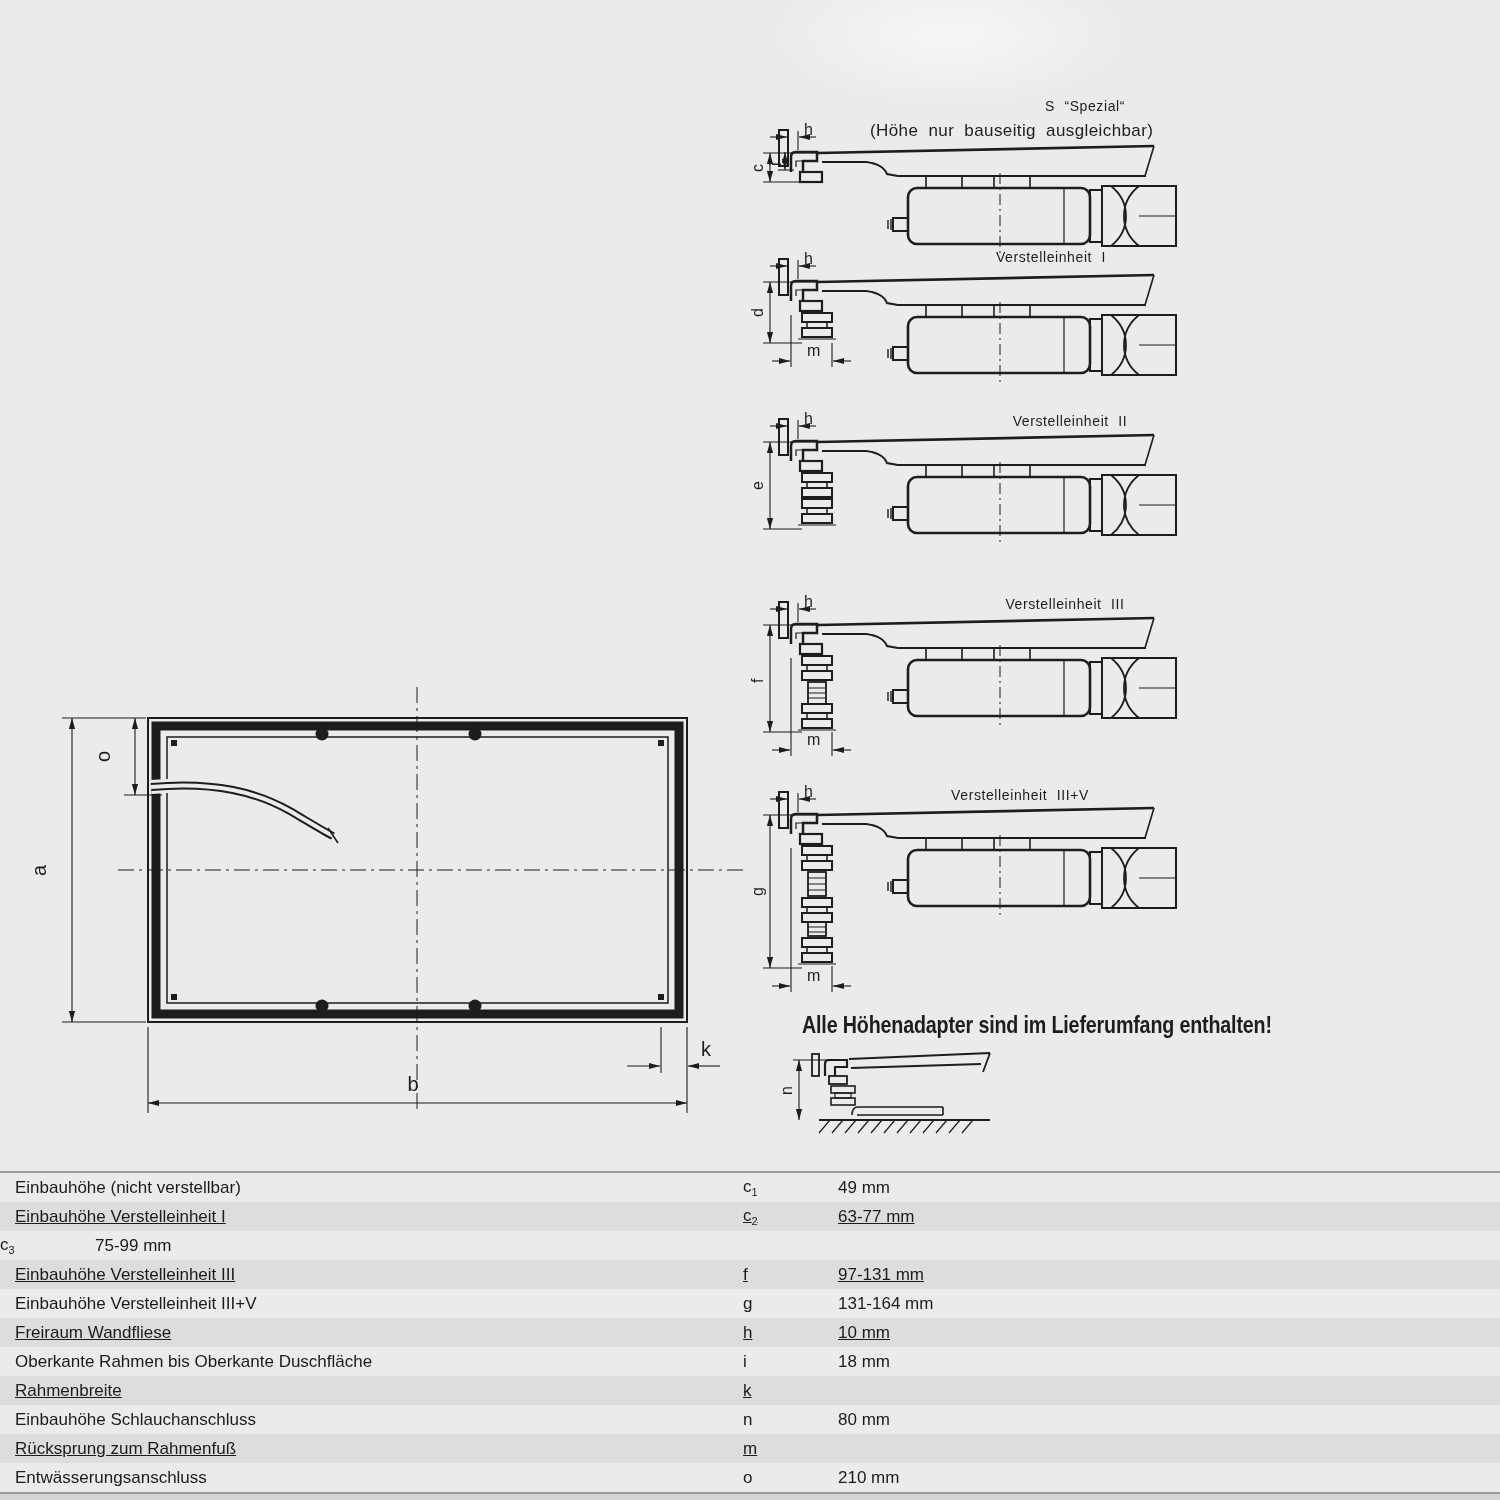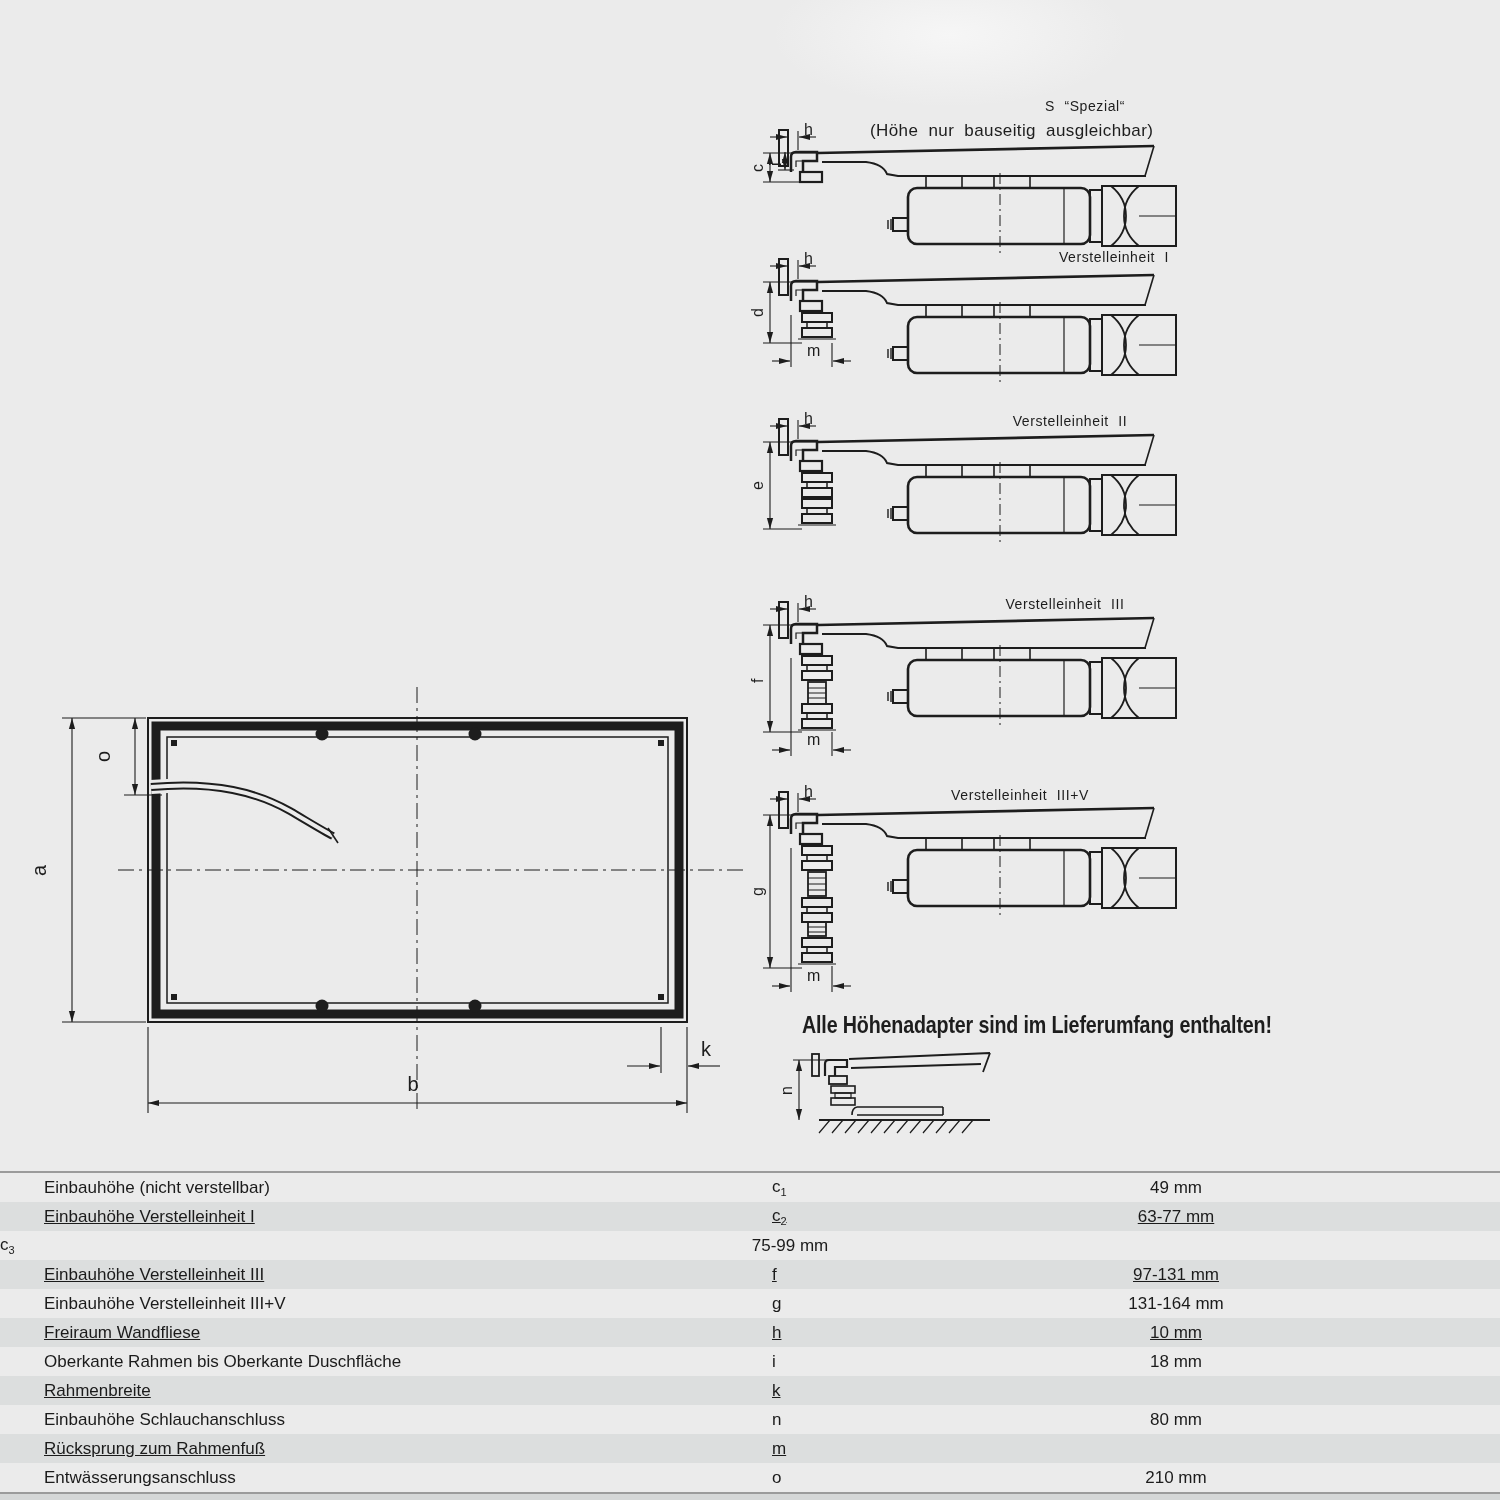--- a/index.html
+++ b/index.html
@@ -16,24 +16,24 @@
         white-space:nowrap;transform:scaleX(.82);transform-origin:left top;letter-spacing:-.2px;}
   svg{overflow:visible;}
   svg text{font-family:"Liberation Sans",sans-serif;fill:#1d1d1d;font-size:16px;}
   svg text.big{font-size:20px;}
   .dim line,.dim path{stroke:#1d1d1d;stroke-width:1.1;fill:none;}
   .thin{stroke:#1d1d1d;stroke-width:1.2;fill:none;}
   
   .spec-table{position:absolute;left:0;top:1171px;width:1500px;border-top:2px solid #9b9b9b;}
   .trow{height:29px;display:flex;align-items:center;font-size:17px;color:#1b1b1b;}
   .trow.gray{background:#dcdede;text-decoration:underline;}
-  .trow .lbl{flex:0 0 728px;white-space:nowrap;margin-left:44px;}
+  .trow .lbl{padding-left:15px;flex:0 0 728px;white-space:nowrap;}
   .trow .sym{flex:0 0 95px;}
   .trow .sym sub{font-size:11px;}
-  .trow .val{flex:1;text-align:center;padding-right:15px;white-space:nowrap;}
+  .trow .val{flex:1;text-align:left;padding-right:15px;white-space:nowrap;}
   .bottom-bar{height:7px;background:#d5d7d7;border-top:2px solid #9b9b9b;}
   .hidden-defs{position:absolute;width:0;height:0;overflow:hidden;}
 </style>
 </head>
 <body>
 
 <div class="stage">
   <div class="glow"></div>
 
   <svg class="hidden-defs" aria-hidden="true">
@@ -90,21 +90,21 @@
       <line x1="12" y1="27" x2="12" y2="56" marker-start="url(#ar)" marker-end="url(#ar)"></line>
       <text transform="rotate(-90 5 46)" x="5" y="46">c</text>
     </g>
     <g class="dim">
       <line x1="20" y1="44" x2="36" y2="44"></line>
       <line x1="27" y1="26" x2="27" y2="44" marker-start="url(#ar)" marker-end="url(#ar)"></line>
       <text transform="rotate(-90 23 40)" x="23" y="40">i</text>
     </g>
   </svg>
 
-  <div class="sec-title" style="left:1019px;top:249px;width:190px">Verstelleinheit I</div>
+  <div class="sec-title" style="left:956px;top:249px;width:190px">Verstelleinheit I</div>
   <svg class="abs" style="left:758px;top:255px" width="430" height="165">
     <use href="#xsec"></use>
     <use href="#adj" x="44" y="58"></use>
     <path d="M40,84 H78" class="thin" stroke-width="2"></path>
     <g class="dim">
       <use href="#hdim"></use>
       <text x="46" y="9">h</text>
     </g>
     <g class="dim">
       <line x1="5" y1="27" x2="58" y2="27"></line>

